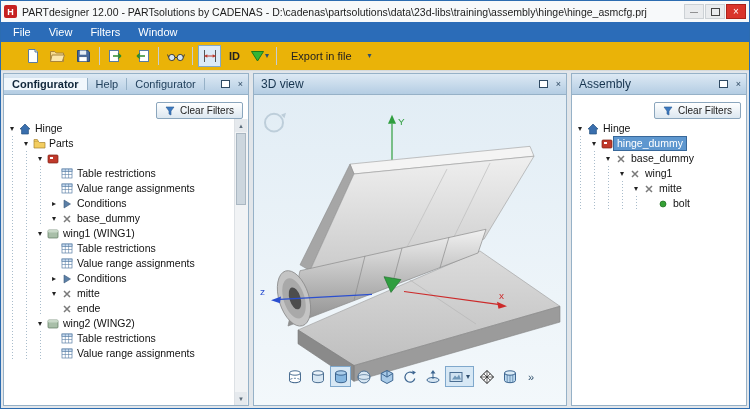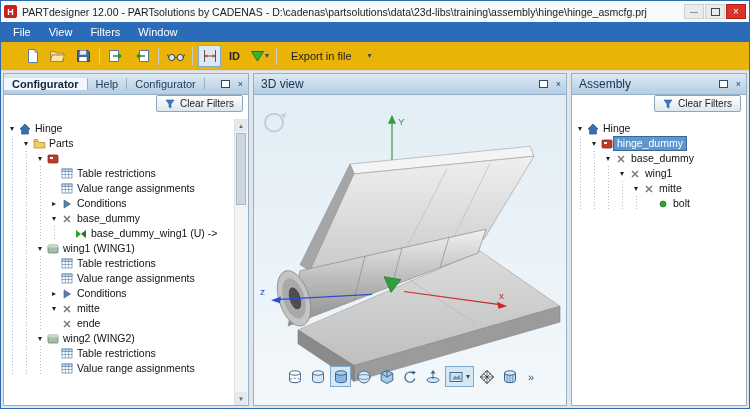--- a/index.html
+++ b/index.html
@@ -41,21 +41,21 @@
   #asm-panel{left:570px;top:2px;right:2px;bottom:2px;}
   .phead{height:20px;flex:0 0 auto;background:linear-gradient(#dde9f4,#b4cde3);border-bottom:1px solid #96b1c7;display:flex;align-items:stretch;font-size:11px;color:#15за;color:#16344f;}
   .ptitle{display:flex;align-items:center;padding:0 7px;font-size:12px;}
   .tab{display:flex;align-items:center;padding:0 8px;border-right:1px solid #96b1c7;font-size:11px;color:#23425e;}
   .tab.active{background:#f1f7fc;font-weight:bold;color:#10263a;}
   .phead .spacer{flex:1;}
   .pbtn{width:15px;display:flex;align-items:center;justify-content:center;color:#2f4a63;font-size:9px;}
   .pbtn .floatbox{width:7px;height:6px;border:1px solid #2f4a63;background:#fff;}
 
   
-  .fbar{height:24px;flex:0 0 auto;display:flex;justify-content:flex-end;align-items:flex-start;padding:0 5px;background:#fff;}
+  .fbar{height:24px;flex:0 0 auto;display:flex;justify-content:flex-end;align-items:flex-end;padding:0 5px;background:#fff;}
   .filter-btn{display:flex;align-items:center;gap:5px;font-size:10px;color:#222;border:1px solid #8ba6bd;border-radius:2px;background:linear-gradient(#ffffff,#dce7f0);padding:2px 8px;font-family:"Liberation Sans",sans-serif;}
 
   
   .tree{flex:1;overflow:hidden;position:relative;padding:2px 14px 0 2px;background:#fff;}
   .tree-row{display:flex;align-items:center;height:15px;white-space:nowrap;}
   .tg{flex:0 0 14px;height:15px;background-image:repeating-linear-gradient(to bottom,#a9bccb 0,#a9bccb 1px,transparent 1px,transparent 3px);background-size:1px 100%;background-repeat:no-repeat;background-position:6px 0;}
   .texp{flex:0 0 12px;text-align:center;font-size:8px;color:#222;line-height:15px;}
   .ticon{flex:0 0 14px;display:inline-flex;align-items:center;justify-content:center;}
   .tlabel{font-size:10.5px;color:#111;padding:0 3px;line-height:13px;}
   #cfg-tree .tree-row.sel .tlabel{background:#c6d8ea;outline:1px dotted #6a8cb0;}
@@ -268,34 +268,20 @@
             <span class="tg"></span>
             <span class="tg"></span>
             <span class="tg"></span>
             <span class="texp">▾</span>
             <span class="ticon">
               <svg width="10" height="10" viewBox="0 0 10 10">
                 <path d="M2 2l6 6M8 2L2 8" stroke="#7a7a7a" stroke-width="1.5"></path>
               </svg>
             </span>
             <span class="tlabel">base_dummy</span>
-          </div>
-          <div class="tree-row">
-            <span class="tg"></span>
-            <span class="tg"></span>
-            <span class="tg"></span>
-            <span class="tg"></span>
-            <span class="texp"></span>
-            <span class="ticon">
-              <svg width="12" height="10" viewBox="0 0 12 10">
-                <path d="M1 1v8l5-4z" fill="#28a228"></path>
-                <path d="M11 1v8L6 5z" fill="#1d7a1d"></path>
-              </svg>
-            </span>
-            <span class="tlabel">base_dummy_wing1 (U) -&gt;</span>
           </div>
           <div class="tree-row">
             <span class="tg"></span>
             <span class="tg"></span>
             <span class="texp">▾</span>
             <span class="ticon">
               <svg width="12" height="12" viewBox="0 0 12 12">
                 <rect x="1" y="2" width="10" height="8" rx="1" fill="#a9bfa9" stroke="#5d7a5e" stroke-width="0.7"></rect>
                 <rect x="1" y="2" width="10" height="2.5" rx="1" fill="#c9d9c9"></rect>
               </svg>

